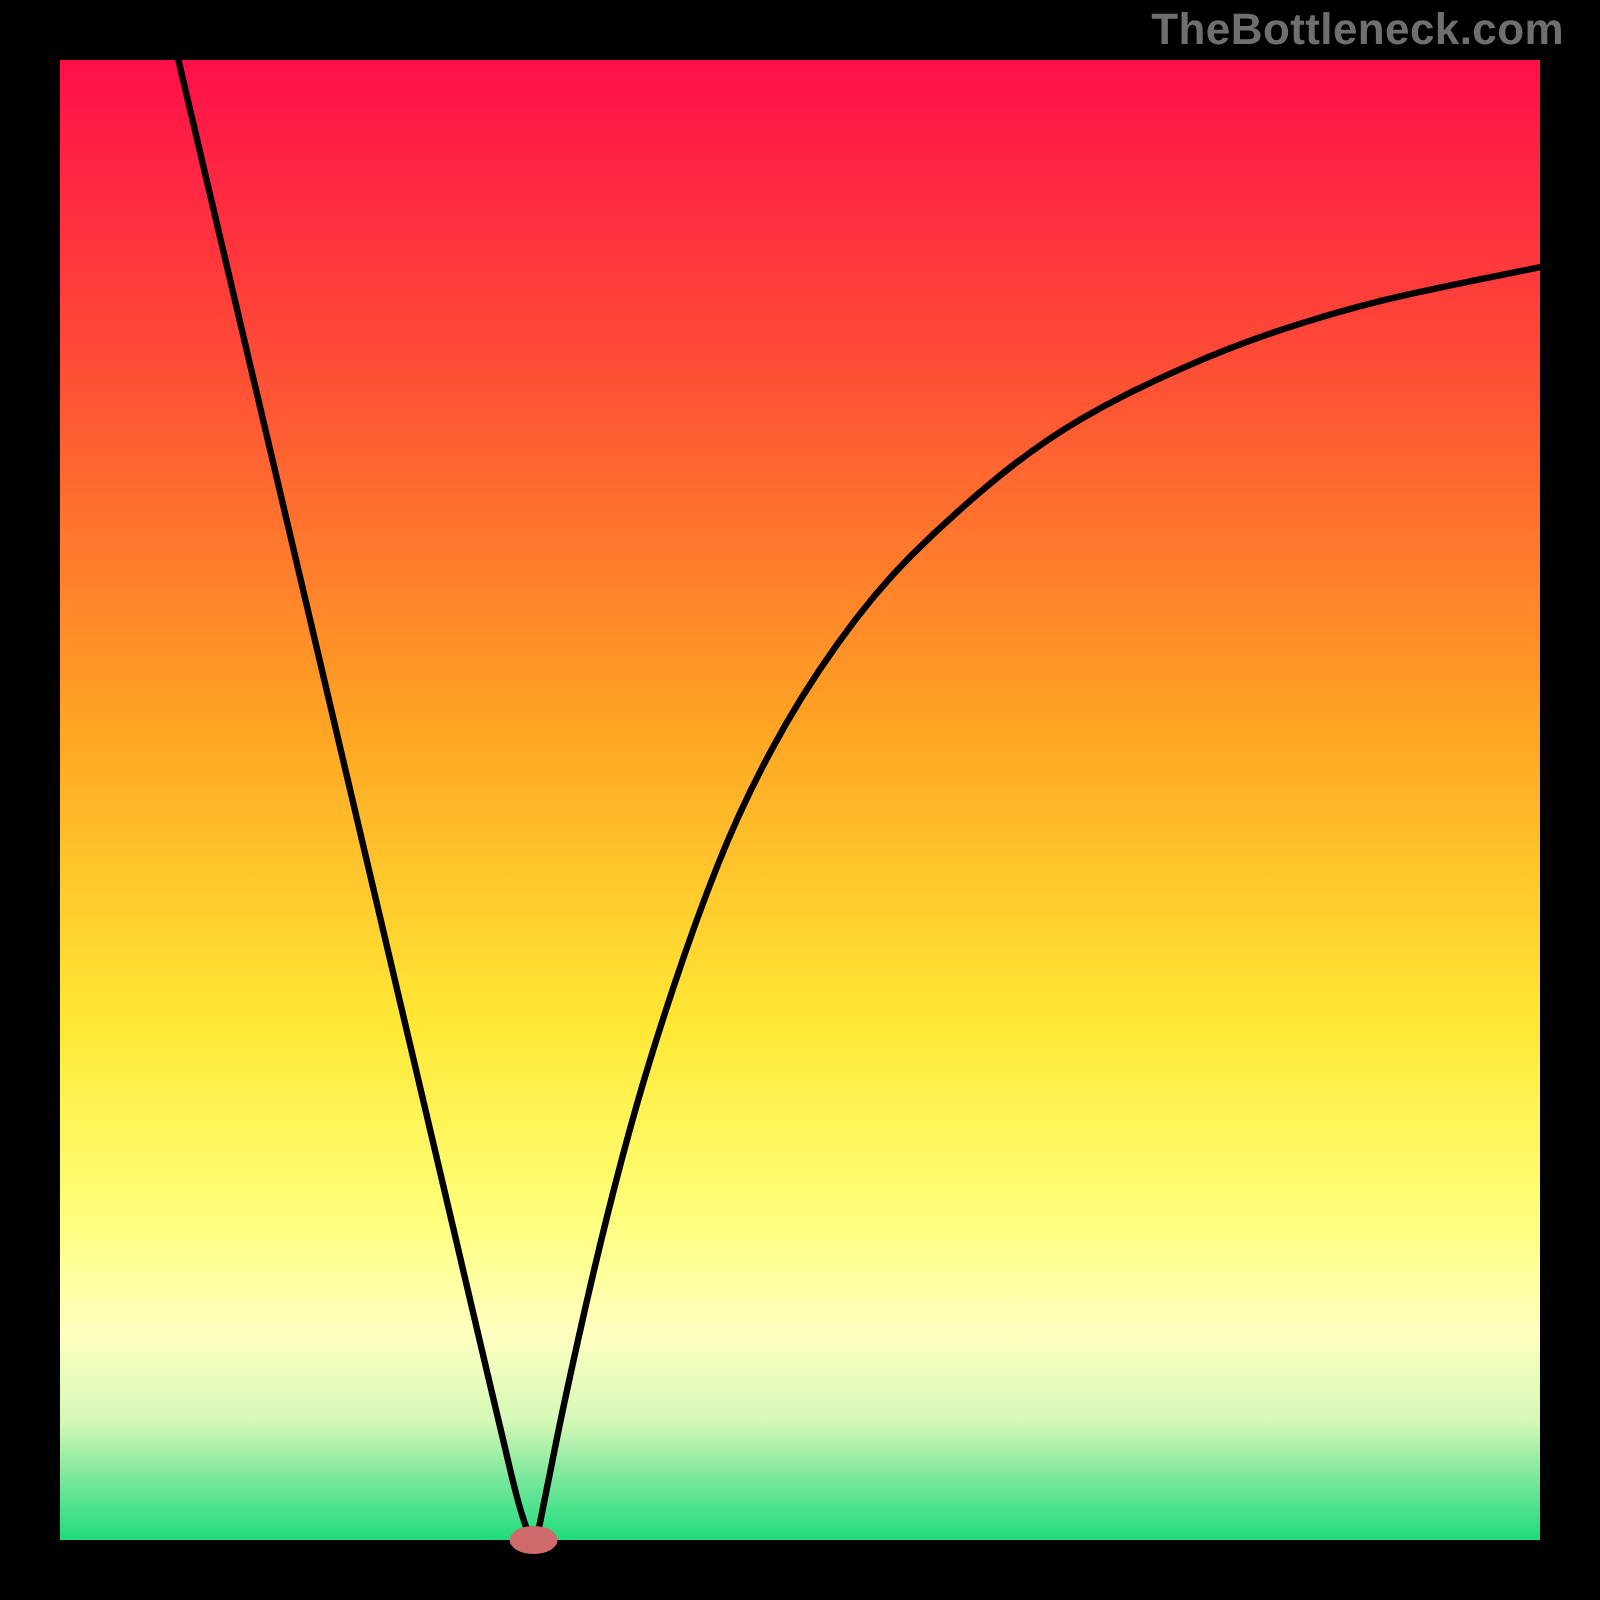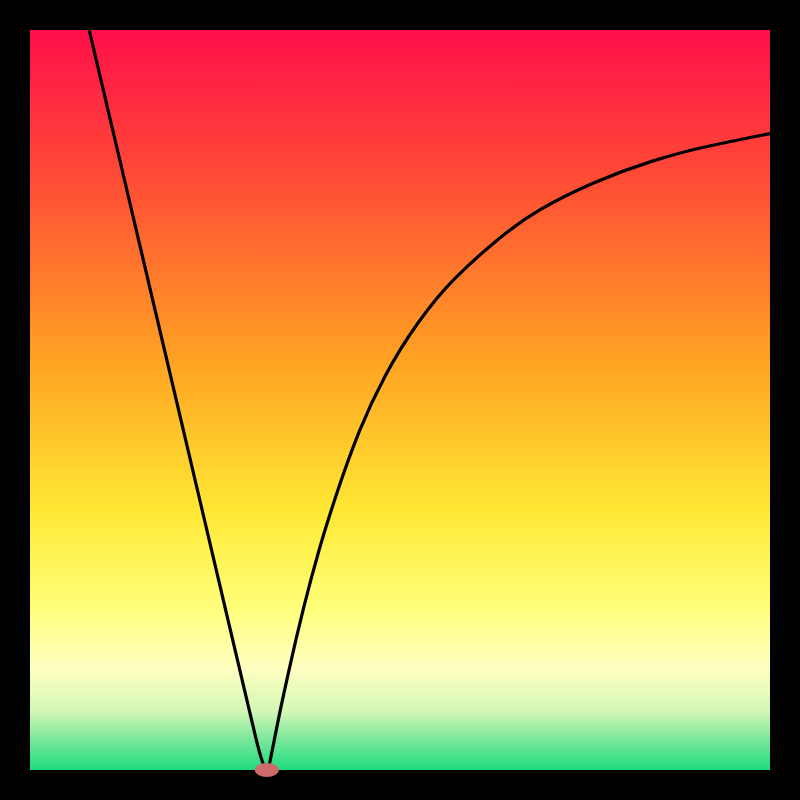--- a/index.html
+++ b/index.html
@@ -31,20 +31,21 @@
     left: 0;
     top: 0;
     width: 800px;
     height: 800px;
   }
 </style>
 </head>
 <body>
 
 <div class="frame">
+  <div class="attribution">TheBottleneck.com</div>
 
   <svg class="plot" viewBox="0 0 800 800" preserveAspectRatio="none">
     <defs>
       <linearGradient id="bg-grad" x1="0" y1="0" x2="0" y2="1">
           <stop offset="0%" stop-color="#ff0f4a"></stop>
           <stop offset="20%" stop-color="#ff4b36"></stop>
           <stop offset="45%" stop-color="#ffa423"></stop>
           <stop offset="65%" stop-color="#ffe834"></stop>
           <stop offset="78%" stop-color="#ffff7a"></stop>
           <stop offset="86%" stop-color="#ffffc0"></stop>

